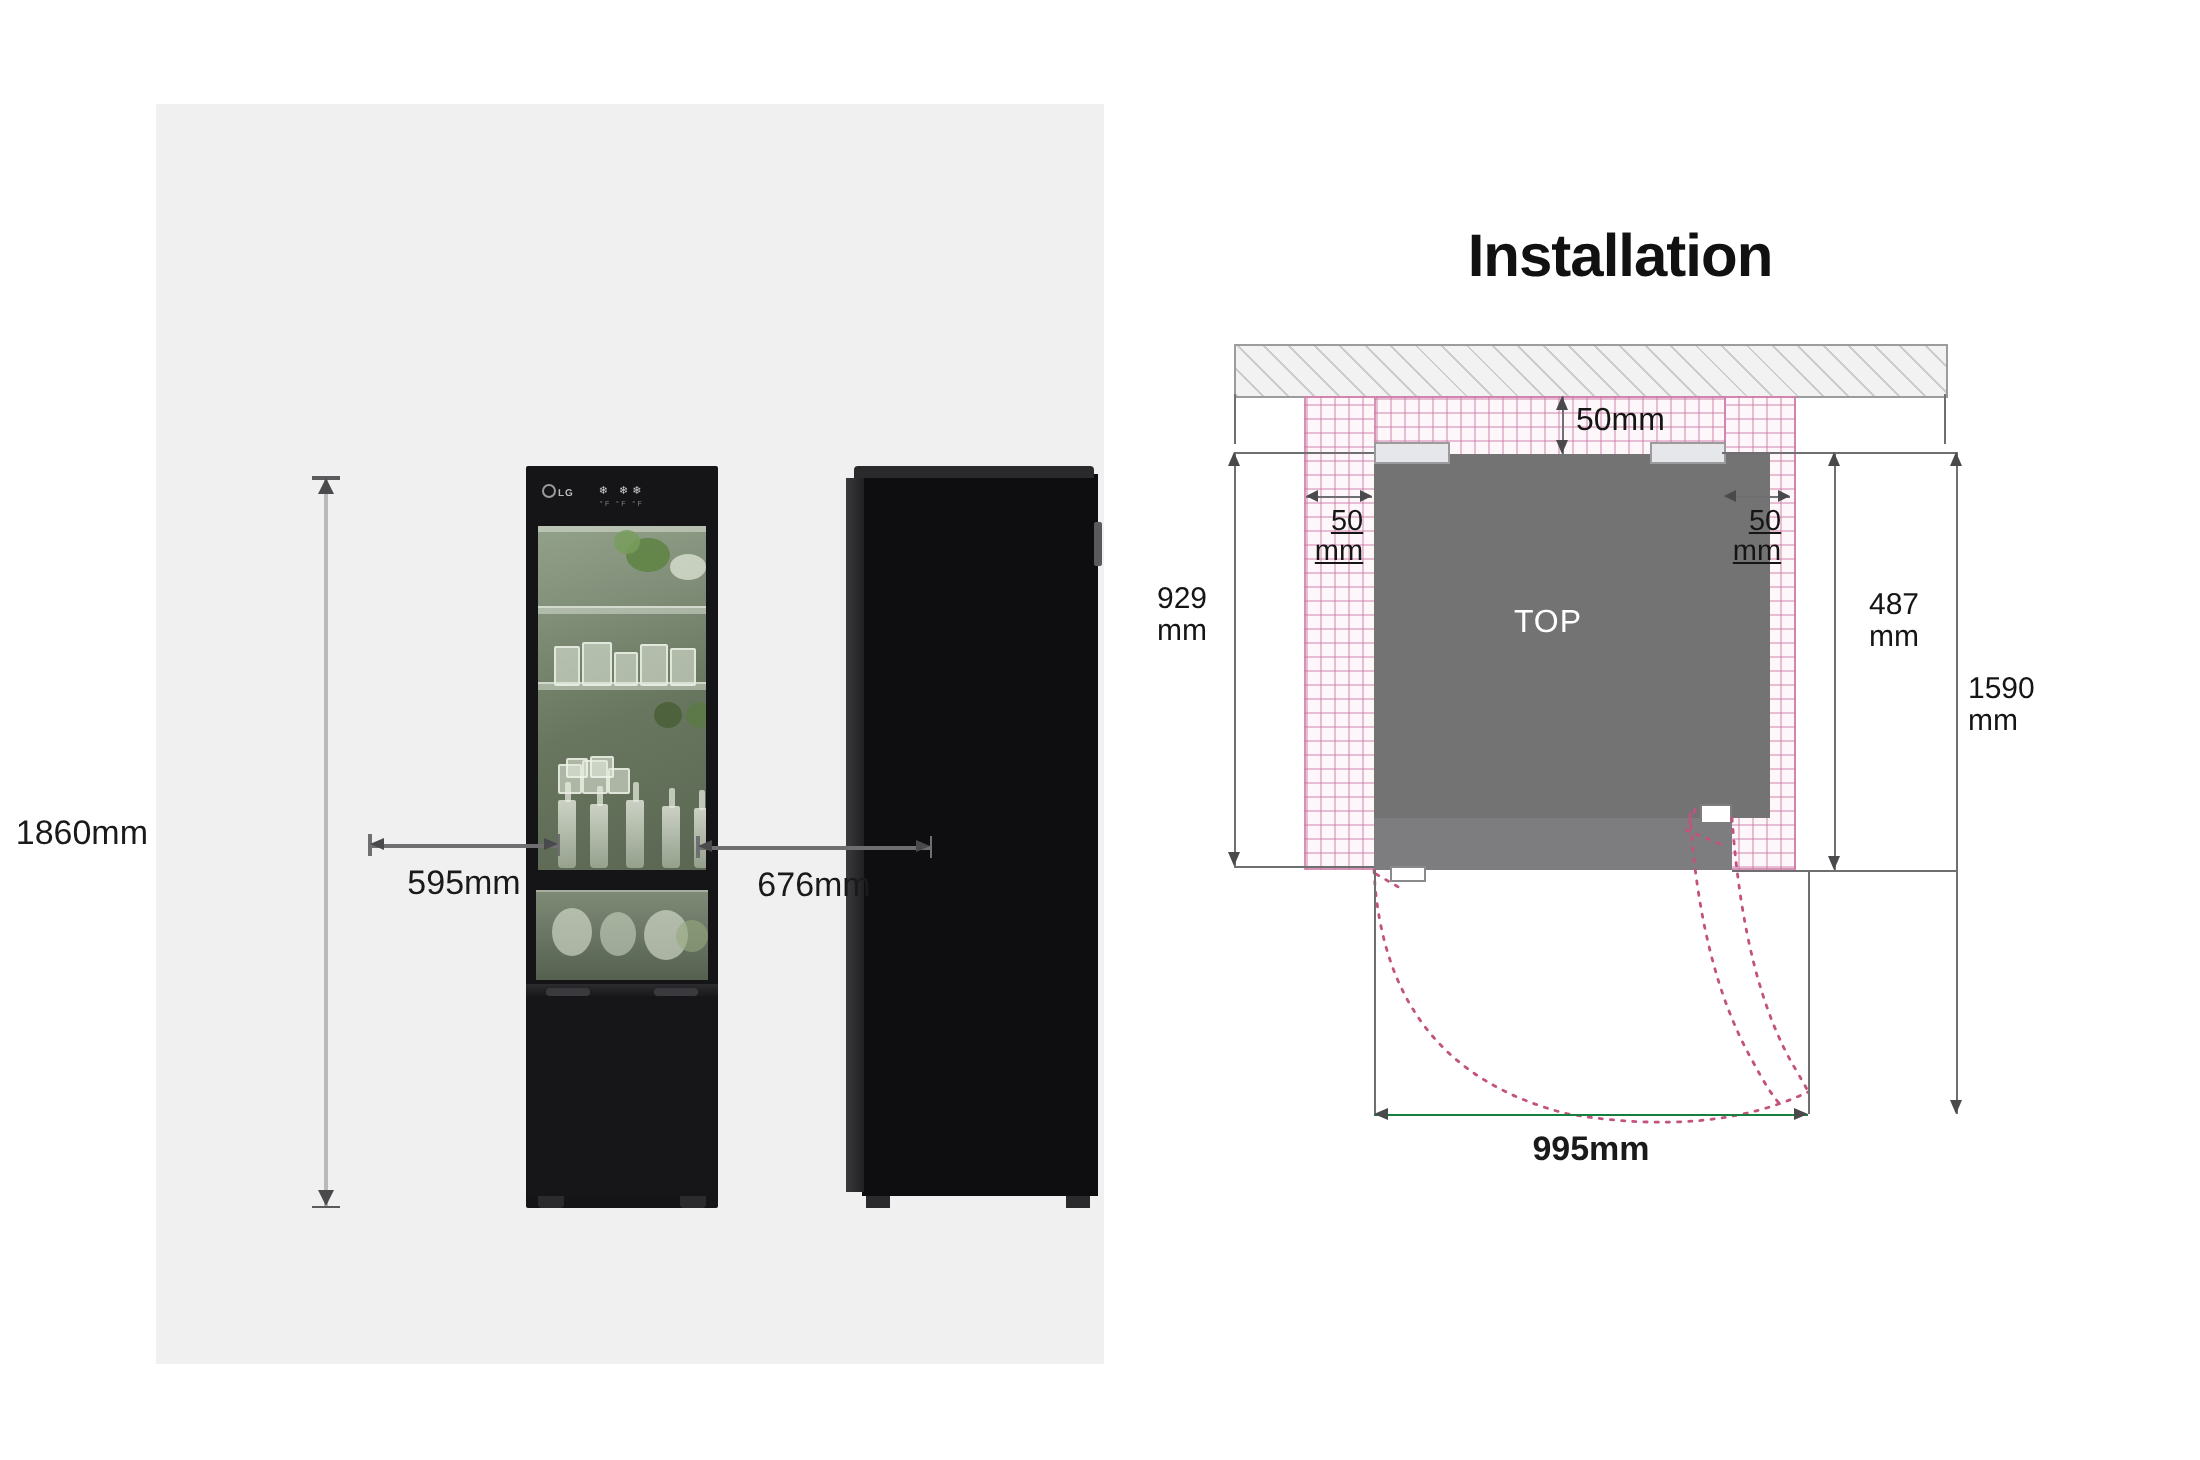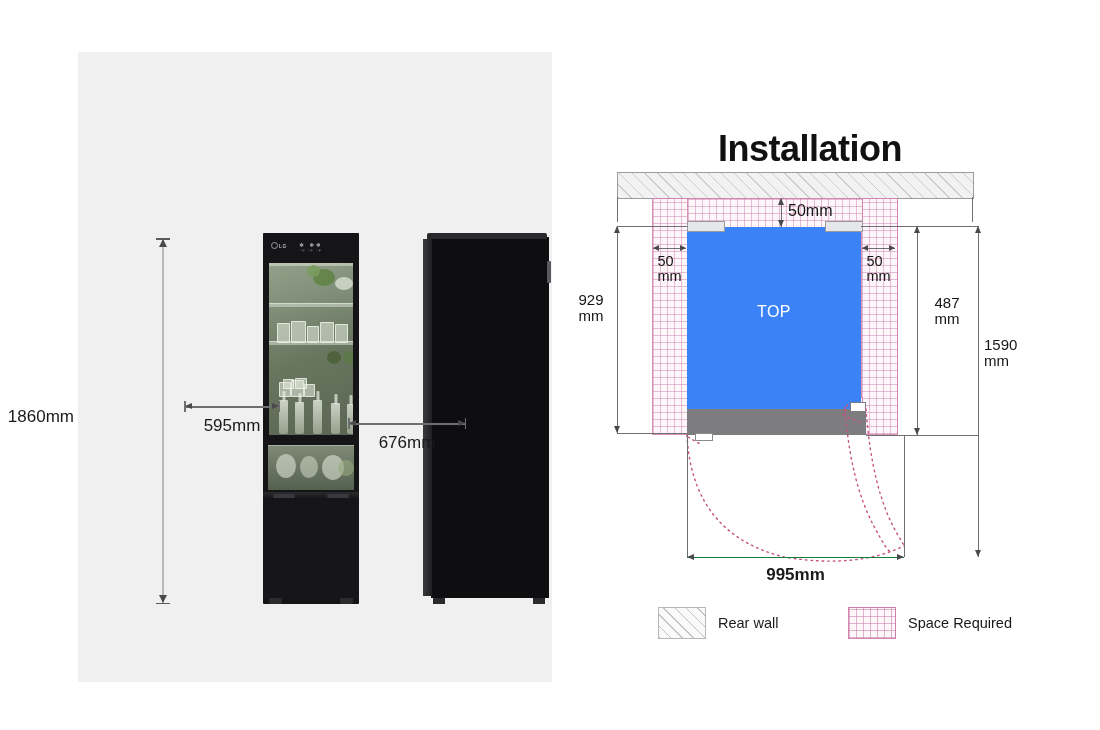--- a/index.html
+++ b/index.html
@@ -94,43 +94,43 @@
   .ar-l{position:absolute;left:1px;top:-3.5px;width:0;height:0;
     border-top:3.5px solid transparent;border-bottom:3.5px solid transparent;border-right:7px solid #4a4a4c;}
   .ar-r{position:absolute;right:1px;top:-3.5px;width:0;height:0;
     border-top:3.5px solid transparent;border-bottom:3.5px solid transparent;border-left:7px solid #4a4a4c;}
   .hdim-label{position:absolute;top:10px;left:50%;transform:translateX(-50%);
     font-size:17px;color:#1a1a1a;white-space:nowrap;}
 
   
   #installation-panel{left:560px;top:52px;width:520px;height:630px;}
   #installation-title{
-    position:absolute;left:0;top:76px;width:500px;text-align:center;
-    font-size:36px;font-weight:bold;color:#111;letter-spacing:-0.5px;
+    position:absolute;left:0;top:60px;width:500px;text-align:center;
+    font-size:30px;font-weight:bold;color:#111;letter-spacing:-0.5px;
   }
 
   #inst-canvas{position:absolute;left:0;top:0;width:520px;height:630px;}
 
   .rear-wall{
     position:absolute;left:57px;top:120px;width:355px;height:25px;
     background:#f2f2f3;border:1px solid #9c9c9e;
     background-image:repeating-linear-gradient(45deg,
         rgba(160,160,165,.45) 0 1px, transparent 1px 9px);
   }
   .space-grid{
     position:absolute;
     background:#fdf7fa;
     background-image:
       repeating-linear-gradient(0deg, rgba(200,110,160,.42) 0 1px, transparent 1px 7px),
       repeating-linear-gradient(90deg, rgba(200,110,160,.42) 0 1px, transparent 1px 7px);
     border:1px solid rgba(205,120,165,.8);
   }
   .top-box{
-    position:absolute;left:127px;top:175px;width:174px;height:182px;
-    background:#3b82f6;
+    position:absolute;left:127px;top:175px;width:198px;height:182px;
+    background:#737373;
   }
   .top-label{
     position:absolute;left:0;top:76px;width:174px;text-align:center;
     color:#ffffff;font-size:16px;letter-spacing:.5px;
   }
   .hinge-blk{position:absolute;top:169px;width:36px;height:9px;background:#e6e7ea;border:1px solid #9b9b9e;}
   .door-bar{
     position:absolute;left:127px;top:357px;width:179px;height:26px;background:#7d7d7f;
   }
   .door-notch{position:absolute;right:0;top:-7px;width:14px;height:8px;background:#ffffff;border:1px solid #7d7d7f;border-bottom:none;}
@@ -145,21 +145,21 @@
   .vdim .ar-b{position:absolute;left:-3.2px;bottom:0;width:0;height:0;
     border-left:3.6px solid transparent;border-right:3.6px solid transparent;border-top:7px solid #4a4a4c;}
   .vdim-label{position:absolute;font-size:15px;color:#151515;line-height:1.05;text-align:center;white-space:nowrap;}
 
   .smalldim{position:absolute;height:1.2px;background:#6f6f72;}
   .smalldim .a-l{position:absolute;left:0;top:-3.2px;width:0;height:0;
     border-top:3.2px solid transparent;border-bottom:3.2px solid transparent;border-right:6.5px solid #4a4a4c;}
   .smalldim .a-r{position:absolute;right:0;top:-3.2px;width:0;height:0;
     border-top:3.2px solid transparent;border-bottom:3.2px solid transparent;border-left:6.5px solid #4a4a4c;}
   .smalldim-label{position:absolute;top:6px;left:50%;transform:translateX(-50%);
-    font-size:14.5px;color:#151515;line-height:1.05;text-align:left;white-space:nowrap;}
+    font-size:14.5px;color:#151515;line-height:1.05;text-align:right;white-space:nowrap;text-decoration:underline;}
 
   .gap-label{position:absolute;font-size:16px;color:#151515;white-space:nowrap;}
 
   .bottom-dim{position:absolute;height:1.2px;background:#15803d;font-weight:bold;}
   .bottom-dim .a-l{position:absolute;left:0;top:-3.4px;width:0;height:0;
     border-top:3.4px solid transparent;border-bottom:3.4px solid transparent;border-right:7px solid #4a4a4c;}
   .bottom-dim .a-r{position:absolute;right:0;top:-3.4px;width:0;height:0;
     border-top:3.4px solid transparent;border-bottom:3.4px solid transparent;border-left:7px solid #4a4a4c;}
   .bottom-dim-label{position:absolute;top:8px;left:50%;transform:translateX(-50%);
     font-size:17px;color:#1a1a1a;white-space:nowrap;}
@@ -248,21 +248,21 @@
 
   <div id="fridge-side">
     <div class="sv-body"></div>
     <div class="sv-doorstrip"></div>
     <div class="sv-toplip"></div>
     <div class="sv-hinge"></div>
     <div class="sv-foot" style="left:10px;"></div>
     <div class="sv-foot" style="right:4px;"></div>
   </div>
 
-  <div class="hdim" style="left:106px;top:354px;width:96px;">
+  <div class="hdim" style="left:106px;top:370px;width:96px;">
     <span class="ar-l"></span>
     <span class="ar-r"></span>
     <span class="hdim-label">595mm</span>
   </div>
 
   <div class="hdim" style="left:270px;top:371px;width:118px;">
     <span class="ar-l"></span>
     <span class="ar-r"></span>
     <span class="hdim-label">676mm</span>
   </div>
@@ -364,23 +364,13 @@
       <span>mm</span>
     </div>
 
     <div class="bottom-dim" style="left:127px;top:505px;width:217px;">
       <span class="a-l"></span>
       <span class="a-r"></span>
       <span class="bottom-dim-label">995mm</span>
     </div>
   </div>
 
-  <div id="legend">
-    <div class="lg-item" style="left:0;top:0;">
-      <span class="lg-swatch-wall"></span>
-      <span class="lg-text">Rear wall</span>
-    </div>
-    <div class="lg-item" style="left:190px;top:0;">
-      <span class="lg-swatch-space"></span>
-      <span class="lg-text">Space Required</span>
-    </div>
-  </div>
 </div>
 
 </body></html>

